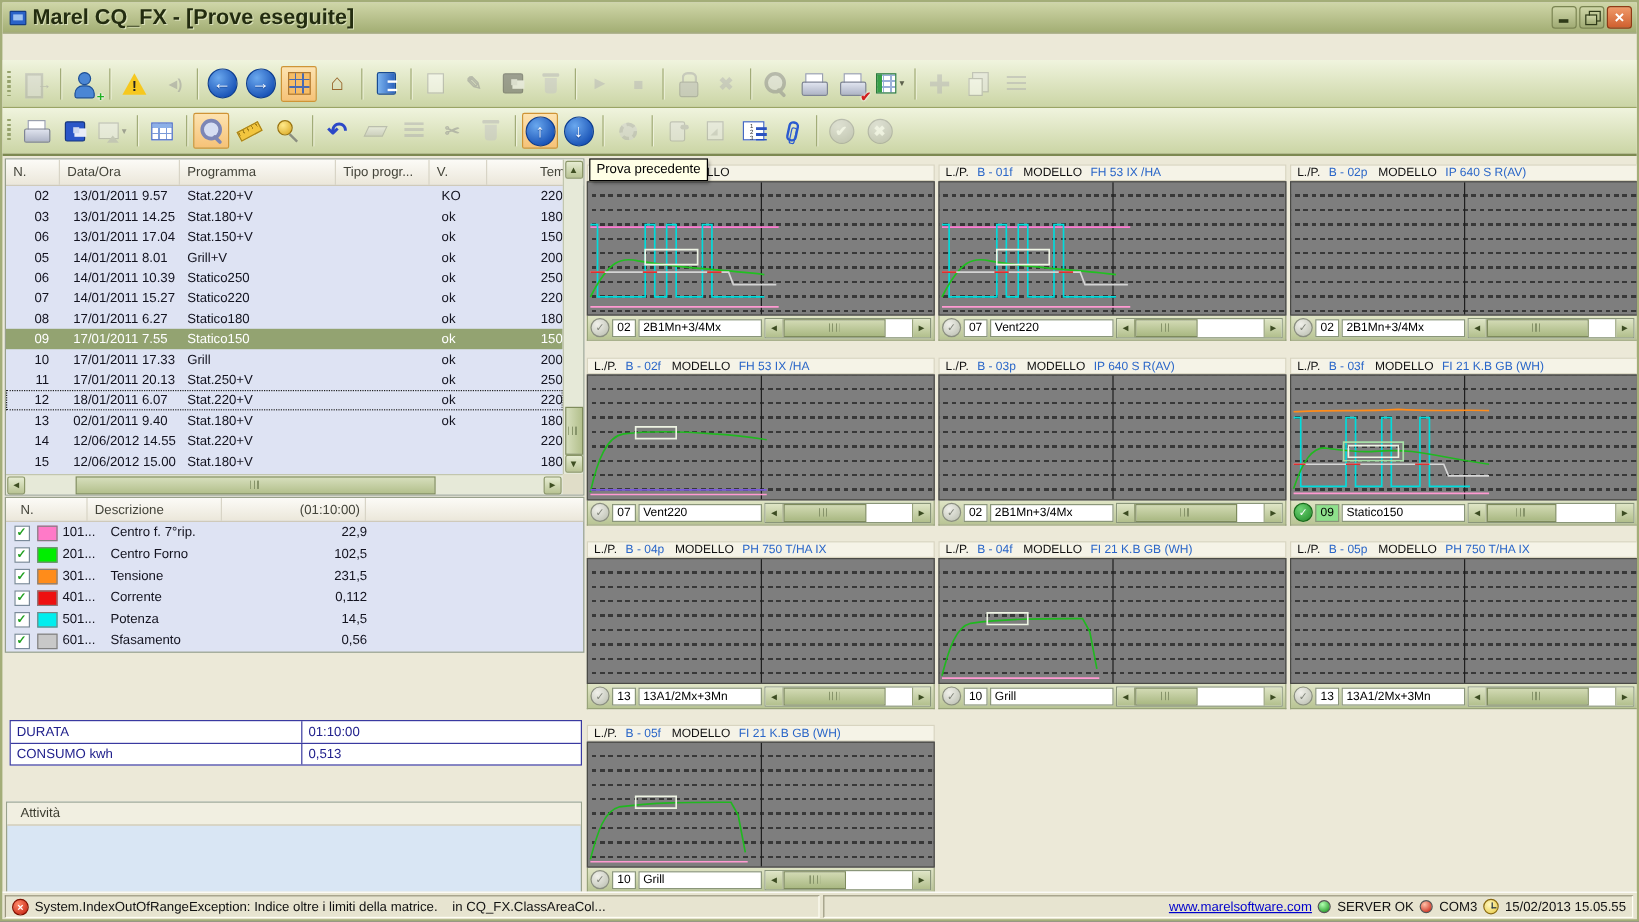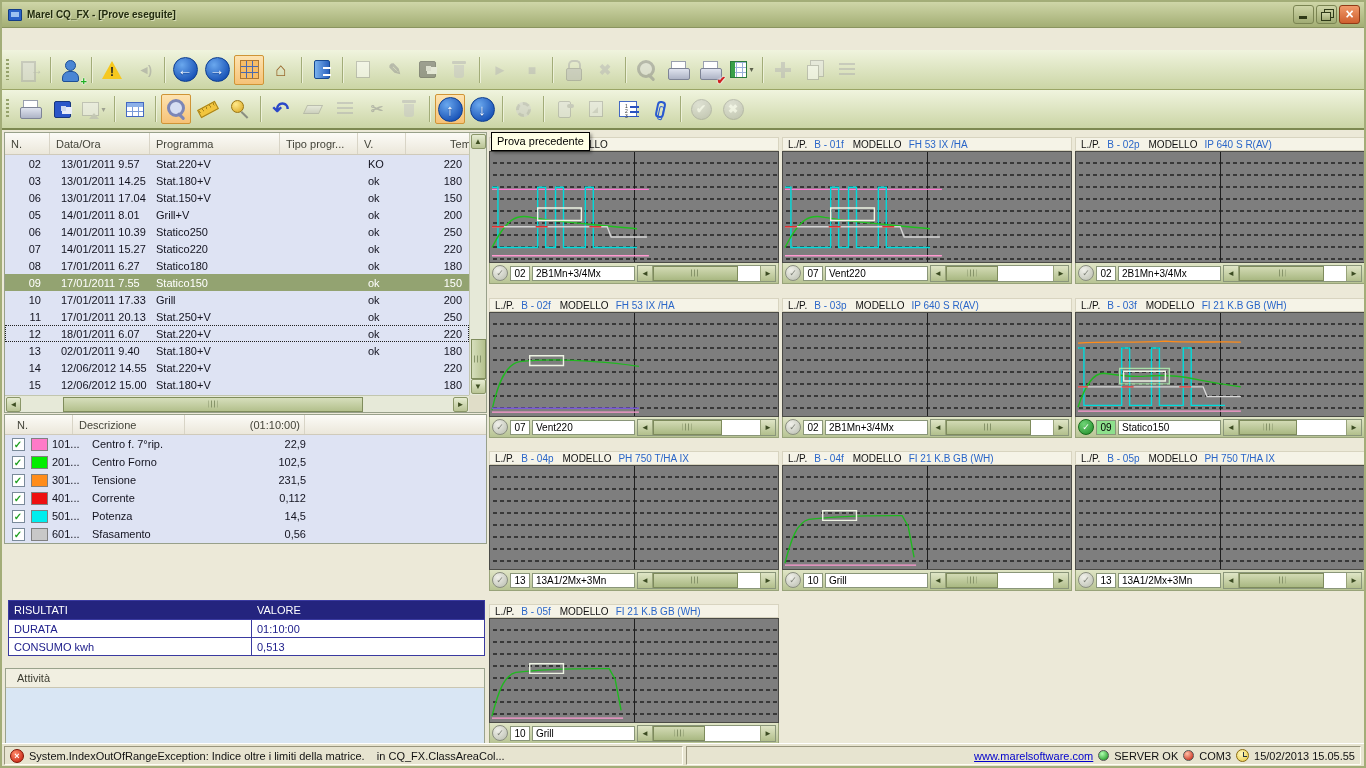--- a/index.html
+++ b/index.html
@@ -7,21 +7,21 @@
        font-family:"Liberation Sans",sans-serif;font-size:11px;overflow:hidden;
        border:2px solid #a3ad78;box-sizing:border-box;}
   *{box-sizing:border-box;}
 
   
   .titlebar{position:absolute;left:0;top:0;right:0;height:26px;
     background:linear-gradient(#cfd6a8,#a3ae74);display:flex;align-items:center;
     padding:0 4px;border-bottom:1px solid #8a9460;}
   .appicon{width:14px;height:12px;background:#2a62c8;border:1px solid #123c86;border-radius:1px;position:relative;margin:0 5px 0 2px;}
   .appicon::before{content:"";position:absolute;left:2px;top:2px;right:2px;bottom:3px;background:#9ec2f0;}
-  .wtitle{font-size:10px;font-weight:bold;color:#232c10;text-shadow:1px 1px 0 #d8dfb8;}
+  .wtitle{font-size:18px;font-weight:bold;color:#232c10;text-shadow:1px 1px 0 #d8dfb8;}
   .wbtns{margin-left:auto;display:flex;gap:2px;}
   .wbtn{width:21px;height:19px;border:1px solid #7a8452;border-radius:3px;
     background:linear-gradient(#cfd6a8,#a0ab74);position:relative;}
   .wbtn.min::before{content:"";position:absolute;left:5px;bottom:4px;width:8px;height:3px;background:#2f3a18;}
   .wbtn.rest::before{content:"";position:absolute;left:7px;top:3px;width:8px;height:7px;border:1px solid #2f3a18;}
   .wbtn.rest::after{content:"";position:absolute;left:4px;top:6px;width:8px;height:7px;border:1px solid #2f3a18;background:linear-gradient(#cfd6a8,#a0ab74);}
   .wbtn.close{background:linear-gradient(#f09a6a,#cf5f2e);border-color:#8f3a16;}
   .wbtn.close::before{content:"×";position:absolute;left:0;right:0;top:0px;text-align:center;color:#fff;font-size:14px;font-weight:bold;line-height:17px;}
 
   
@@ -103,21 +103,21 @@
   .hcell{display:flex;align-items:center;padding-left:6px;color:#44443a;border-right:1px solid #d8d4c6;}
   #tests-body{position:absolute;left:0;top:22px;right:17px;bottom:17px;overflow:hidden;}
   .trow{display:flex;height:17px;align-items:center;color:#13131f;}
   .trow.sel{background:#93a371;color:#fff;}
   .trow.focus{outline:1px dotted #202020;outline-offset:-1px;}
   .c-n{width:45px;text-align:right;padding-right:9px;}
   .c-dt{width:100px;padding-left:11px;}
   .c-prog{width:130px;padding-left:6px;}
   .c-tipo{width:78px;padding-left:6px;}
   .c-v{width:48px;padding-left:10px;}
-  .c-temp{flex:1;text-align:right;padding-right:7px;}
+  .c-temp{flex:1;text-align:right;padding-right:0;}
   .hd-n{width:45px;}.hd-dt{width:100px;}.hd-prog{width:130px;}.hd-tipo{width:78px;}.hd-v{width:48px;}
   .hd-temp{flex:1;justify-content:flex-end;padding-right:6px;border-right:none;}
 
   .sbtn{width:15px;height:15px;background:linear-gradient(#e6ecd2,#b9c494);border:1px solid #8a9668;border-radius:2px;
     color:#3f4f23;font-size:8px;display:flex;align-items:center;justify-content:center;}
   .vsb{position:absolute;right:0;top:0;bottom:17px;width:17px;background:#e6e9d8;border-left:1px solid #c2c6ae;display:flex;flex-direction:column;align-items:center;padding:1px 0;}
   .vsb .vtrack{flex:1;width:15px;position:relative;}
   .vsb .vthumb{position:absolute;left:0;bottom:0;width:15px;height:40px;background:linear-gradient(90deg,#d6debc,#b3c08c);border:1px solid #7f8c5c;}
   .hsb{position:absolute;left:0;right:17px;bottom:0;height:17px;background:#e6e9d8;border-top:1px solid #c2c6ae;display:flex;align-items:center;padding:0 1px;}
   .hsb .htrack{flex:1;height:15px;position:relative;}
@@ -575,24 +575,20 @@
           </span>
           <span class="swatch" style="background: rgb(200, 200, 200);"></span>
           <span class="lg-code">601...</span>
           <span class="lg-desc">Sfasamento</span>
           <span class="lg-val">0,56</span>
         </div>
       </div>
   </div>
 
   <div id="results">
-    <div class="rrow rhead">
-      <span class="rc1">RISULTATI</span>
-      <span class="rc2">VALORE</span>
-    </div>
     <div class="rrow">
       <span class="rc1">DURATA</span>
       <span class="rc2">01:10:00</span>
     </div>
     <div class="rrow">
       <span class="rc1">CONSUMO kwh</span>
       <span class="rc2">0,513</span>
     </div>
   </div>
 

